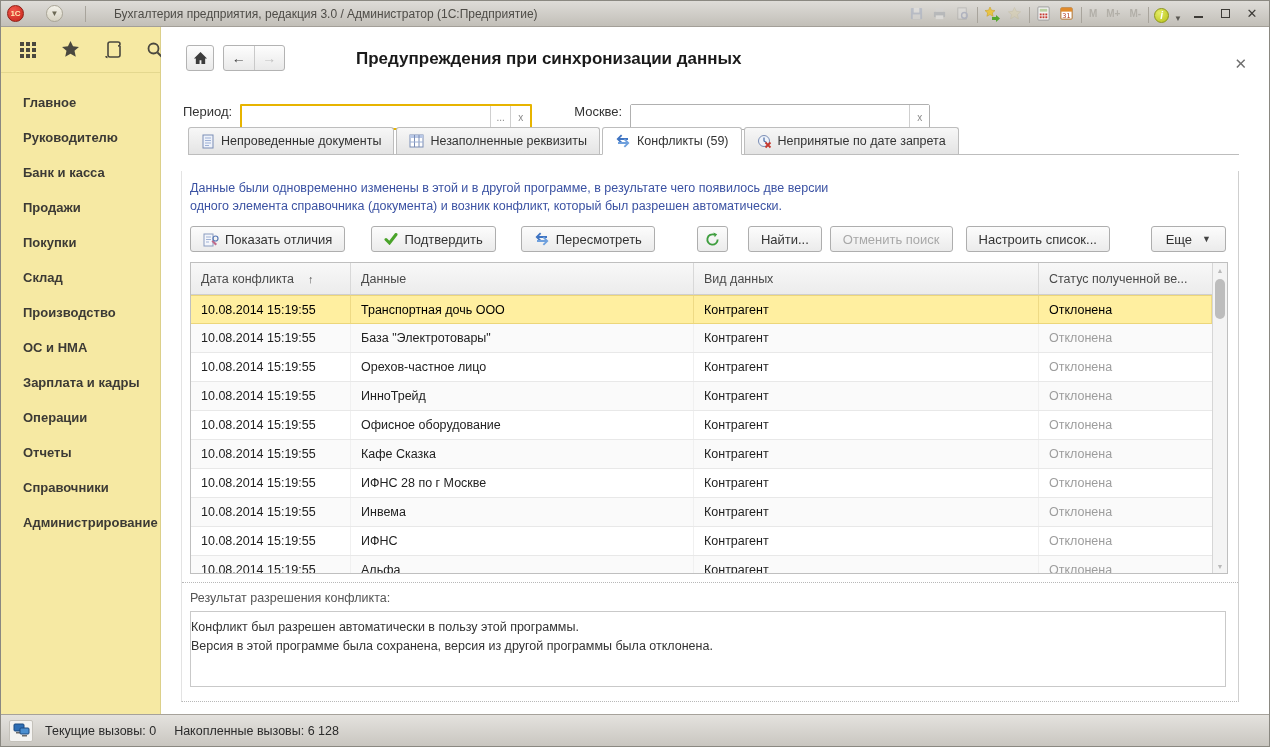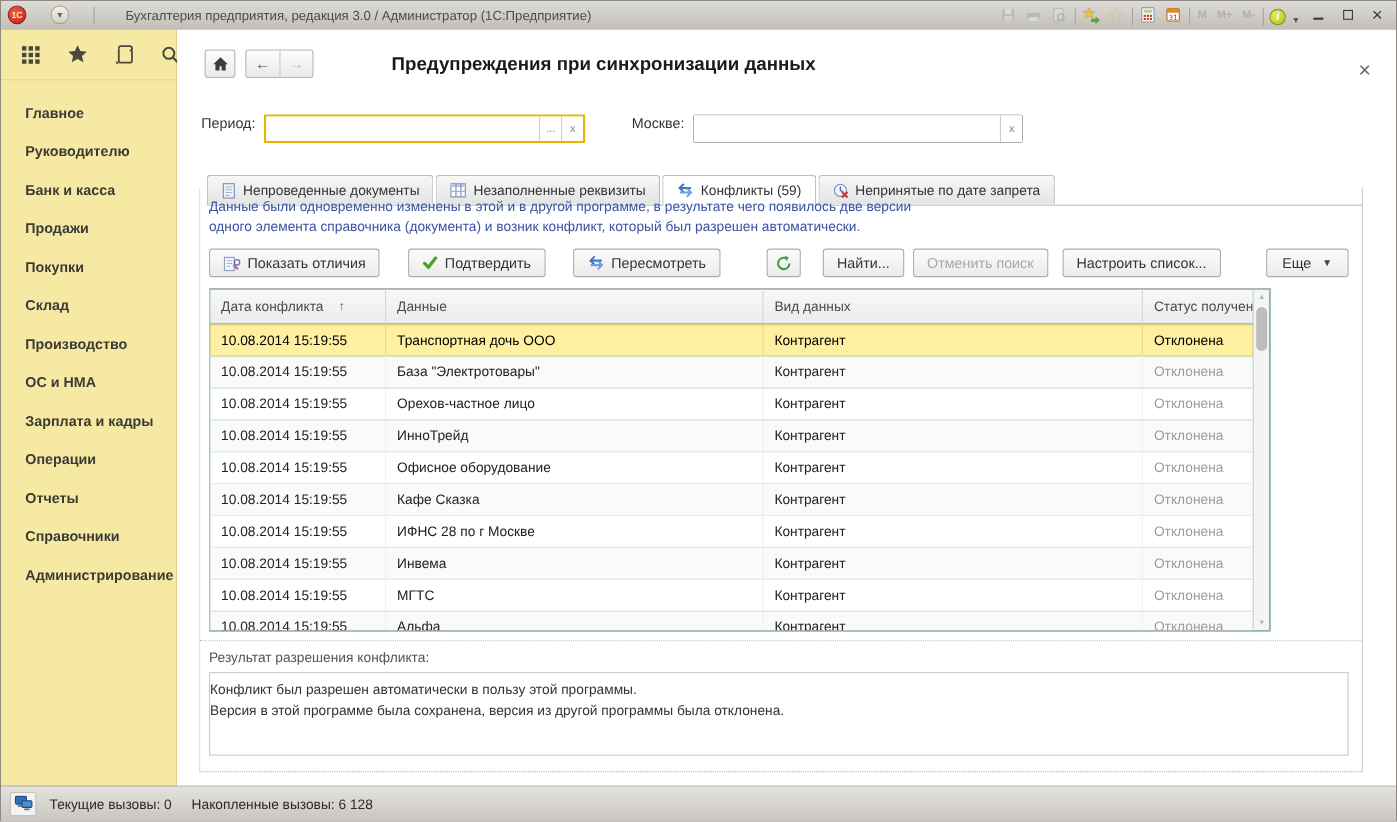--- a/index.html
+++ b/index.html
@@ -67,21 +67,21 @@
   .fld.focused { border:2px solid #e7b400; border-radius:1px; }
   .fld.normal { border:1px solid #b0b0b0; border-radius:2px; }
   .fld .txt { border:none; outline:none; width:248px; font-size:13px; padding:0 6px;
     font-family:"Liberation Sans","DejaVu Sans",sans-serif; }
   .fld .fbtn { display:flex; align-items:center; justify-content:center; font-size:10px; color:#8a8a8a;
     border-left:1px solid #cfcfcf; width:20px; background:#fff; cursor:pointer; }
   .flabel { margin-right:8px; }
   .gap40 { width:42px; }
 
   
-  .tabs { position:absolute; left:27px; top:132px; right:30px; display:flex; align-items:flex-end; height:28px;
+  .tabs { position:absolute; left:27px; top:100px; right:30px; display:flex; align-items:flex-end; height:28px;
     border-bottom:1px solid #bdbdbd; }
   .tab { height:27px; display:flex; align-items:center; gap:6px; padding:0 12px; font-size:12.5px; color:#333;
     border:1px solid #bdbdbd; border-bottom:none; border-radius:3px 3px 0 0; margin-right:2px;
     background:linear-gradient(#f7f7f7,#e4e4e4); cursor:pointer; white-space:nowrap; }
   .tab.active { background:#fff; height:28px; margin-bottom:-1px; border-bottom:1px solid #fff; font-weight:normal; }
   .tab svg { flex:0 0 auto; }
 
   
   .panel { position:absolute; left:20px; top:144px; right:30px; bottom:12px;
     border-left:1px solid #e3e3e3; border-right:1px solid #cfcfcf; border-bottom:1px dotted #b8b8b8; }
@@ -90,22 +90,22 @@
   .toolbar { position:absolute; left:8px; top:55px; right:12px; display:flex; align-items:center; }
   .tbtn { height:26px; border:1px solid #aeaeae; border-radius:3px; background:linear-gradient(#fcfcfc,#ebebeb);
     display:flex; align-items:center; gap:6px; padding:0 12px; font-size:13px; color:#333; cursor:pointer;
     white-space:nowrap; }
   .tbtn.disabled { color:#a8a8a8; cursor:default; }
   .tbtn.iconly { padding:0 7px; }
   .more-btn { margin-left:auto; display:flex; align-items:center; gap:10px; padding:0 14px; }
   .more-btn .caret2 { font-size:9px; color:#444; }
 
   
-  .table { position:absolute; left:8px; top:91px; width:965px; height:312px; border:1px solid #bfbfbf;
-    background:#15803d; overflow:hidden; }
+  .table { position:absolute; left:8px; top:91px; width:1038px; height:312px; border:1px solid #bfbfbf;
+    background:#be185d; overflow:hidden; }
   .tgrid { width:calc(100% - 15px); }
   .thead { display:grid; grid-template-columns:160px 343px 345px 1fr; height:32px;
     background:linear-gradient(#f8f8f8,#ececec); border-bottom:1px solid #cfcfcf; }
   .thead .th { display:flex; align-items:center; padding:0 10px; font-size:12.5px; color:#4a4a4a;
     border-right:1px solid #d8d8d8; overflow:hidden; white-space:nowrap; }
   .thead .th:last-child { border-right:none; }
   .sort-arrow { margin-left:14px; font-size:11px; color:#555; }
   .trow { display:grid; grid-template-columns:160px 343px 345px 1fr; height:29px; background:#fff;
     border-bottom:1px solid #e8e8e8; cursor:pointer; }
   .trow:nth-child(even) { background:#fafafa; }
@@ -464,21 +464,21 @@
                   <div class="td status">Отклонена</div>
                 </div>
                 <div class="trow">
                   <div class="td date">10.08.2014 15:19:55</div>
                   <div class="td data">Инвема</div>
                   <div class="td kind">Контрагент</div>
                   <div class="td status">Отклонена</div>
                 </div>
                 <div class="trow">
                   <div class="td date">10.08.2014 15:19:55</div>
-                  <div class="td data">МГТС</div>
+                  <div class="td data">ИФНС</div>
                   <div class="td kind">Контрагент</div>
                   <div class="td status">Отклонена</div>
                 </div>
                 <div class="trow">
                   <div class="td date">10.08.2014 15:19:55</div>
                   <div class="td data">Альфа</div>
                   <div class="td kind">Контрагент</div>
                   <div class="td status">Отклонена</div>
                 </div>
               </div>

